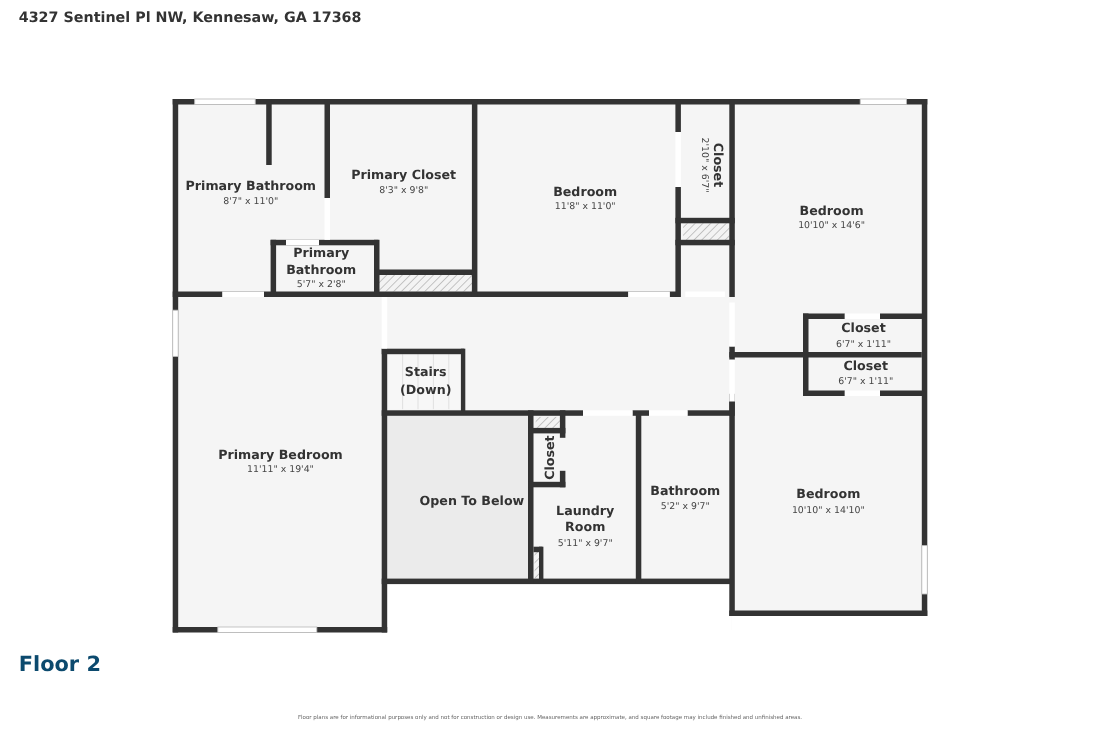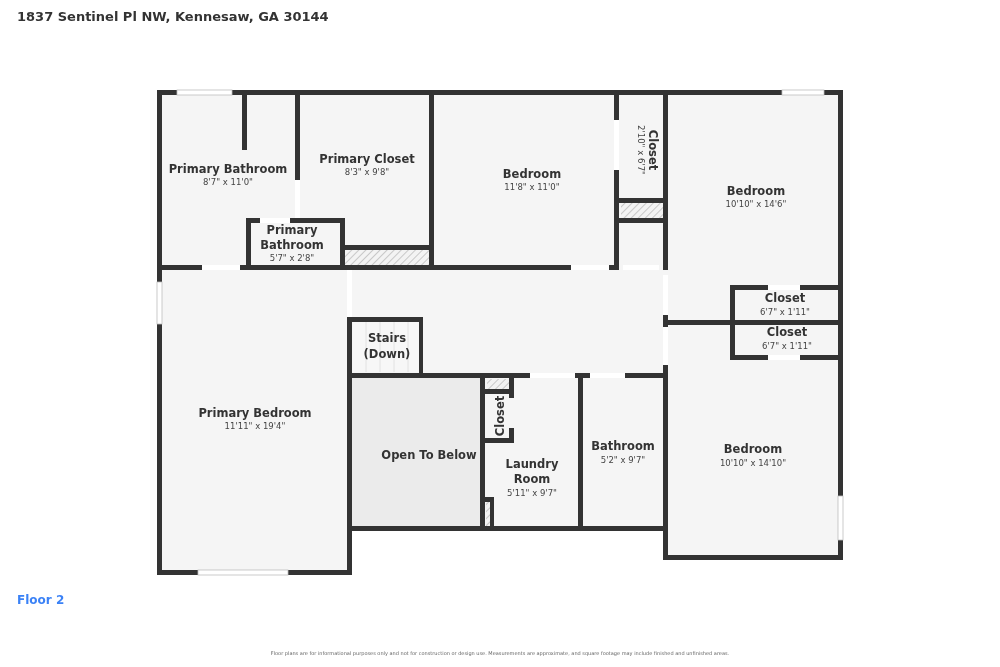--- a/index.html
+++ b/index.html
@@ -1,31 +1,31 @@
 <!DOCTYPE html>
 <html><head>
 <meta charset="utf-8">
 <style>
   html, body { margin:0; padding:0; background:#ffffff; }
   body { width:1000px; height:667px; position:relative; overflow:hidden; font-family:"DejaVu Sans", sans-serif; color:#2b2b2b; }
   .address { position:absolute; left:17px; top:9px; font-size:13px; font-weight:bold; color:#333; letter-spacing:0; }
-  .floor-label { position:absolute; left:17px; top:593px; font-size:12px; font-weight:bold; color:#3b82f6; }
+  .floor-label { position:absolute; left:17px; top:593px; font-size:19px; font-weight:bold; color:#0c4a6e; }
   .disclaimer { position:absolute; left:0; width:1000px; top:650px; text-align:center; font-size:5px; color:#666; }
   svg.plan { position:absolute; left:0; top:0; }
   .rname { font-family:"DejaVu Sans", sans-serif; font-size:11.5px; font-weight:bold; fill:#333; text-anchor:middle; }
   .rdim { font-family:"DejaVu Sans", sans-serif; font-size:8.5px; fill:#444; text-anchor:middle; }
   .wall { fill:#333333; }
   .floor { fill:#f5f5f5; }
   .win { fill:#ffffff; stroke:#bdbdbd; stroke-width:0.8; }
   .door { fill:#ffffff; }
 </style>
 </head>
 <body>
 
-<div class="address">1837 Sentinel Pl NW, Kennesaw, GA 30144</div>
+<div class="address">4327 Sentinel Pl NW, Kennesaw, GA 17368</div>
 
 <svg class="plan" width="1000" height="667" viewBox="0 0 1000 667">
   <defs>
     <pattern id="hatch" patternUnits="userSpaceOnUse" width="5" height="5" patternTransform="rotate(45)">
       <rect width="5" height="5" fill="#f3f3f3"></rect>
       <line x1="0" y1="0" x2="0" y2="5" stroke="#bdbdbd" stroke-width="1.6"></line>
     </pattern>
   </defs>
 
   <g>

